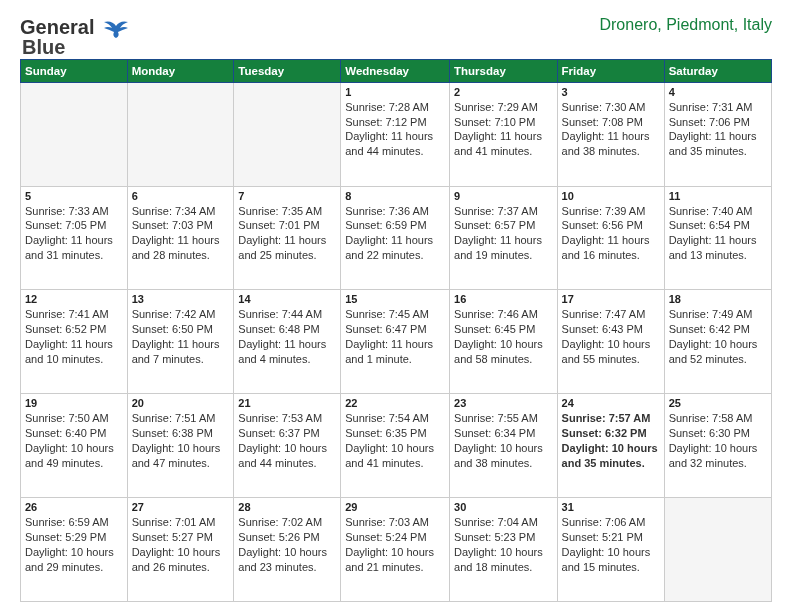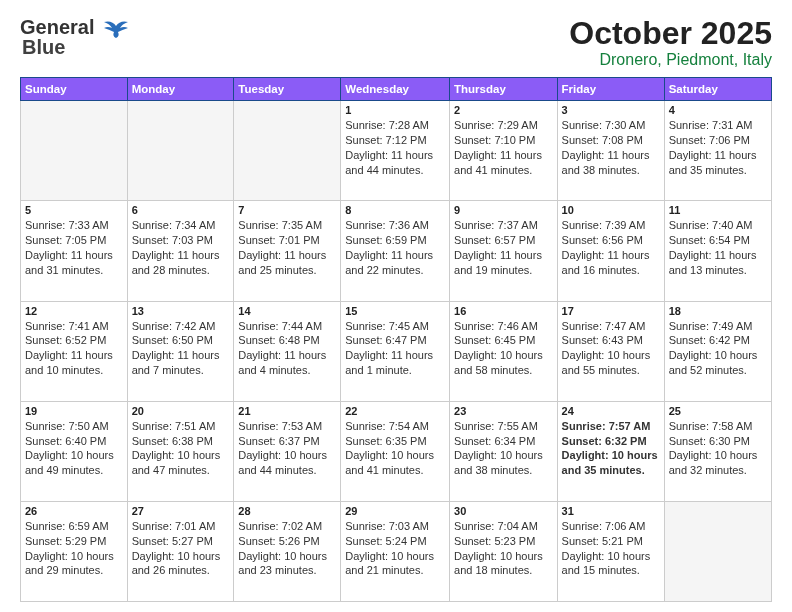--- a/index.html
+++ b/index.html
@@ -14,21 +14,20 @@
       width: 792px;
       height: 612px;
       padding: 16px 20px 10px 20px;
       display: flex;
       flex-direction: column;
     }
     .header {
       display: flex;
       justify-content: space-between;
       align-items: flex-start;
-      margin-bottom: 8px;
     }
     .logo {
       display: flex;
       flex-direction: column;
       align-items: flex-start;
     }
     .logo-top {
       display: flex;
       align-items: center;
       gap: 2px;
@@ -46,21 +45,21 @@
       font-size: 16px;
       font-weight: normal;
       color: #15803d;
     }
     .calendar {
       width: 100%;
       border-collapse: collapse;
       flex: 1;
     }
     .calendar th {
-      background: #8b5cf6;
+      background: #15803d;
       color: #fff;
       font-size: 11.5px;
       font-weight: bold;
       padding: 5px 4px;
       text-align: left;
       border: 1px solid #1a4a8a;
     }
     .calendar td {
       border: 1px solid #ccc;
       vertical-align: top;
@@ -100,21 +99,20 @@
         <span style="font-size:20px;font-weight:bold;color:#333;">
           <span style="color:#333;">General</span>
           <svg width="28" height="22" viewBox="0 0 28 22" style="vertical-align:middle;margin-left:2px;">
             <path d="M14 8 Q18 2 26 4 Q20 6 18 10 Q22 8 26 10 Q20 12 16 14 Q18 18 14 20 Q10 18 12 14 Q8 12 2 10 Q6 8 10 10 Q8 6 2 4 Q10 2 14 8Z" fill="#2a6ebb"></path>
           </svg>
         </span>
       </div>
       <div style="font-size:20px;font-weight:bold;color:#404040;margin-top:-4px;margin-left:2px;">Blue</div>
     </div>
     <div class="title-block">
-      <h1>October 2025</h1>
       <h2>Dronero, Piedmont, Italy</h2>
     </div>
   </div>
 
   <table class="calendar">
     <thead>
       <tr>
         <th>Sunday</th>
         <th>Monday</th>
         <th>Tuesday</th>

